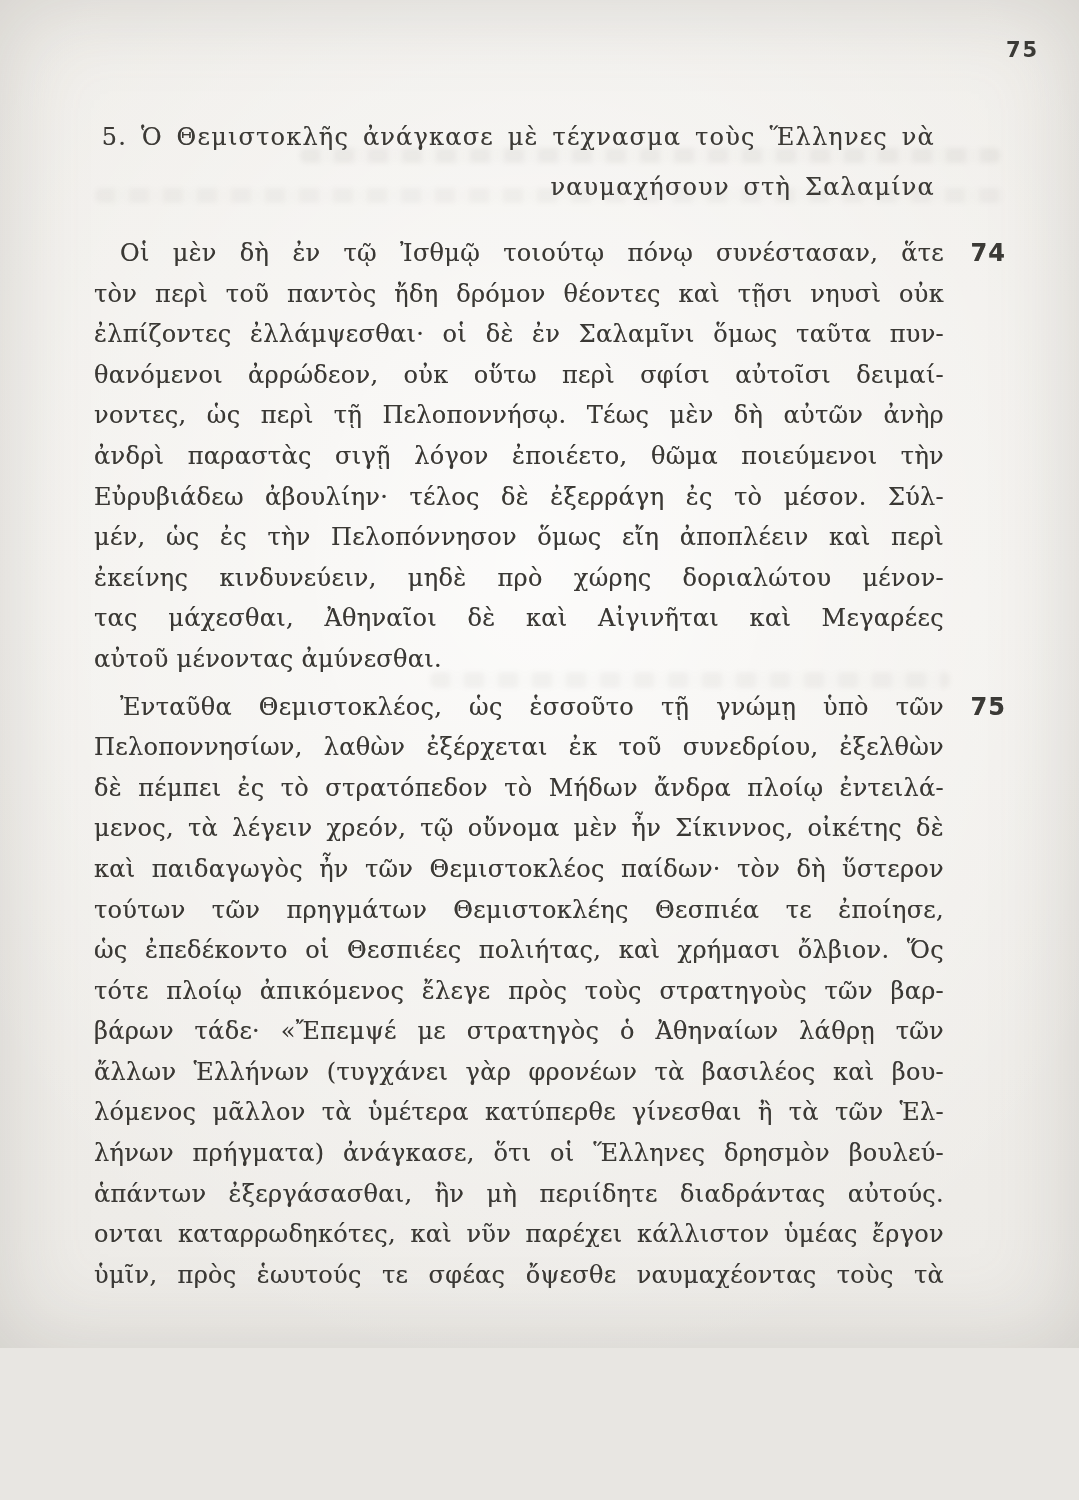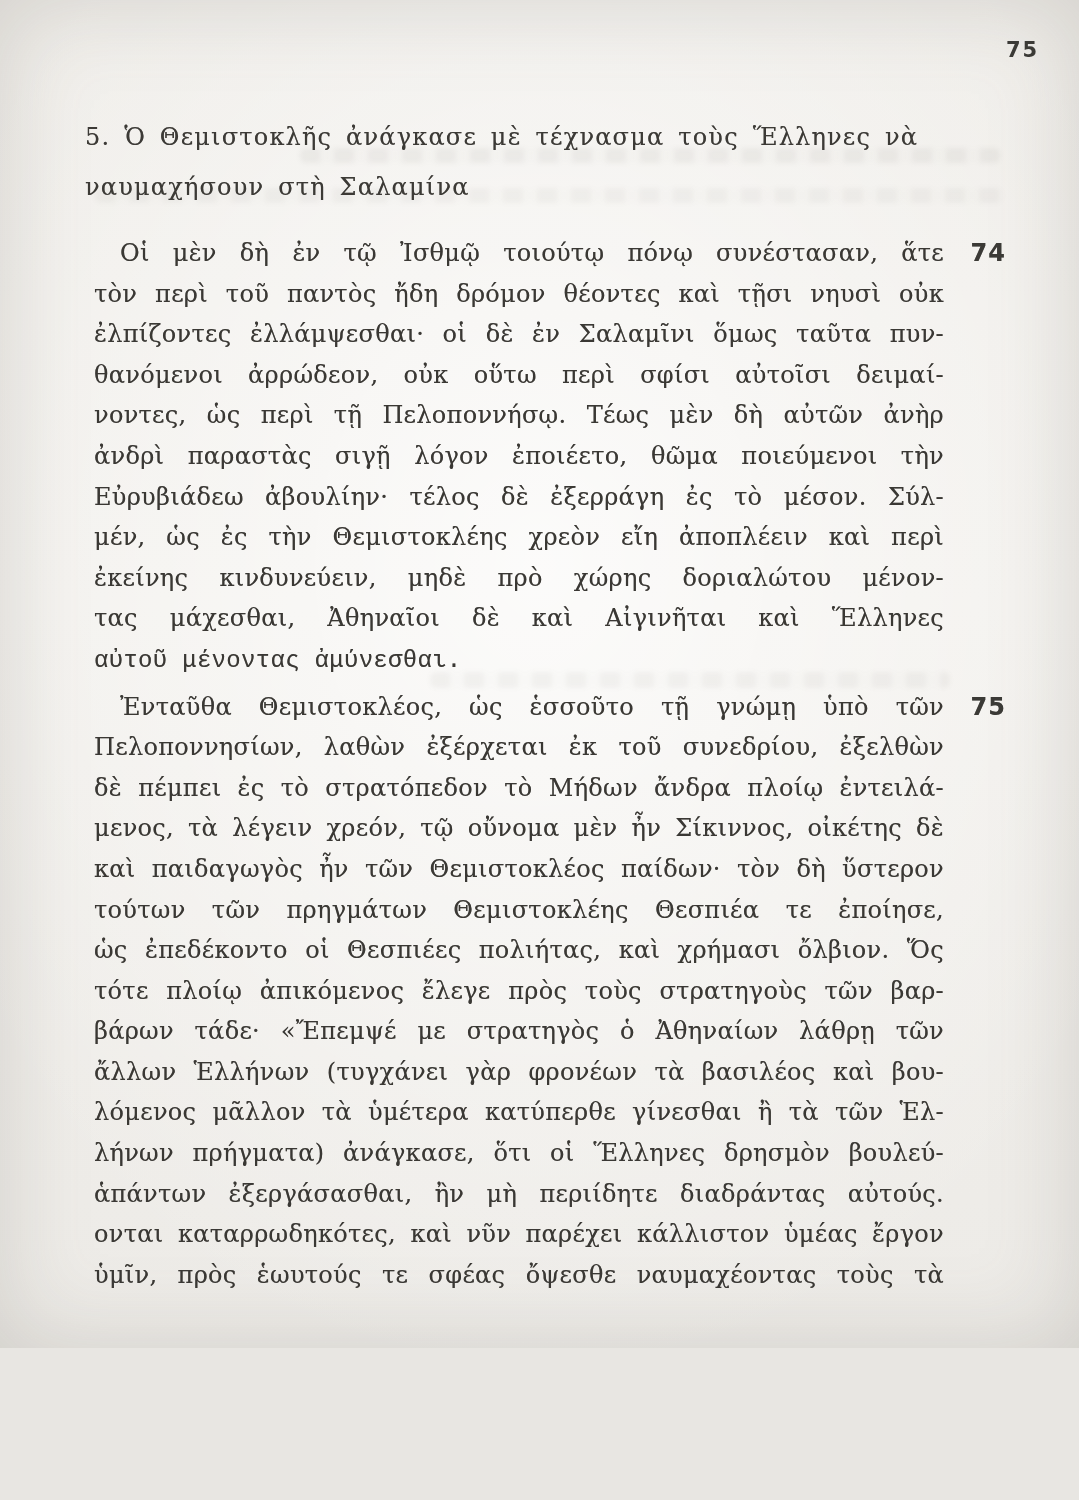--- a/index.html
+++ b/index.html
@@ -44,21 +44,21 @@
     font-size: 21px;
     font-weight: 600;
     letter-spacing: 2px;
     color: #3b3a36;
   }
   .heading {
     position: absolute;
     left: 85px;
     top: 112px;
     width: 850px;
-    text-align: left;
+    text-align: right;
     font-size: 24px;
     line-height: 50px;
     letter-spacing: 1.2px;
     word-spacing: 5px;
     color: #3c3a36;
     text-shadow: 0 0 0.6px rgba(60,58,54,0.5);
   }
   .body-text {
     position: absolute;
     left: 94px;
@@ -86,21 +86,20 @@
   }
   .line .line-text {
     display: inline-block;
     width: 100%;
     text-align: justify;
     text-align-last: justify;
     white-space: normal;
   }
   .line.flush-left .line-text {
     text-align-last: left;
-    font-family: Liberation Mono, monospace;
   }
   .line.indent .line-text {
     text-indent: 26px;
   }
   .margin-num {
     position: absolute;
     right: -62px;
     top: 0;
     line-height: 40.6px;
     font-family: "DejaVu Sans", "Liberation Sans", sans-serif;
@@ -135,23 +134,23 @@
       <div class="line indent">
         <span class="line-text">Οἱ μὲν δὴ ἐν τῷ Ἰσθμῷ τοιούτῳ πόνῳ συνέστασαν, ἅτε</span>
         <span class="margin-num">74</span>
       </div>
       <div class="line"><span class="line-text">τὸν περὶ τοῦ παντὸς ἤδη δρόμον θέοντες καὶ τῇσι νηυσὶ οὐκ</span></div>
       <div class="line"><span class="line-text">ἐλπίζοντες ἐλλάμψεσθαι· οἱ δὲ ἐν Σαλαμῖνι ὅμως ταῦτα πυν-</span></div>
       <div class="line"><span class="line-text">θανόμενοι ἀρρώδεον, οὐκ οὕτω περὶ σφίσι αὐτοῖσι δειμαί-</span></div>
       <div class="line"><span class="line-text">νοντες, ὡς περὶ τῇ Πελοποννήσῳ. Τέως μὲν δὴ αὐτῶν ἀνὴρ</span></div>
       <div class="line"><span class="line-text">ἀνδρὶ παραστὰς σιγῇ λόγον ἐποιέετο, θῶμα ποιεύμενοι τὴν</span></div>
       <div class="line"><span class="line-text">Εὐρυβιάδεω ἀβουλίην· τέλος δὲ ἐξερράγη ἐς τὸ μέσον. Σύλ-</span></div>
-      <div class="line"><span class="line-text">μέν, ὡς ἐς τὴν Θεμιστοκλέης χρεὸν εἴη ἀποπλέειν καὶ περὶ</span></div>
+      <div class="line"><span class="line-text">μέν, ὡς ἐς τὴν Πελοπόννησον ὅμως εἴη ἀποπλέειν καὶ περὶ</span></div>
       <div class="line"><span class="line-text">ἐκείνης κινδυνεύειν, μηδὲ πρὸ χώρης δοριαλώτου μένον-</span></div>
-      <div class="line"><span class="line-text">τας μάχεσθαι, Ἀθηναῖοι δὲ καὶ Αἰγινῆται καὶ Ἕλληνες</span></div>
+      <div class="line"><span class="line-text">τας μάχεσθαι, Ἀθηναῖοι δὲ καὶ Αἰγινῆται καὶ Μεγαρέες</span></div>
       <div class="line flush-left"><span class="line-text">αὐτοῦ μένοντας ἀμύνεσθαι.</span></div>
     </div>
 
     <div class="para">
       <div class="line indent">
         <span class="line-text">Ἐνταῦθα Θεμιστοκλέος, ὡς ἑσσοῦτο τῇ γνώμῃ ὑπὸ τῶν</span>
         <span class="margin-num">75</span>
       </div>
       <div class="line"><span class="line-text">Πελοποννησίων, λαθὼν ἐξέρχεται ἐκ τοῦ συνεδρίου, ἐξελθὼν</span></div>
       <div class="line"><span class="line-text">δὲ πέμπει ἐς τὸ στρατόπεδον τὸ Μήδων ἄνδρα πλοίῳ ἐντειλά-</span></div>

